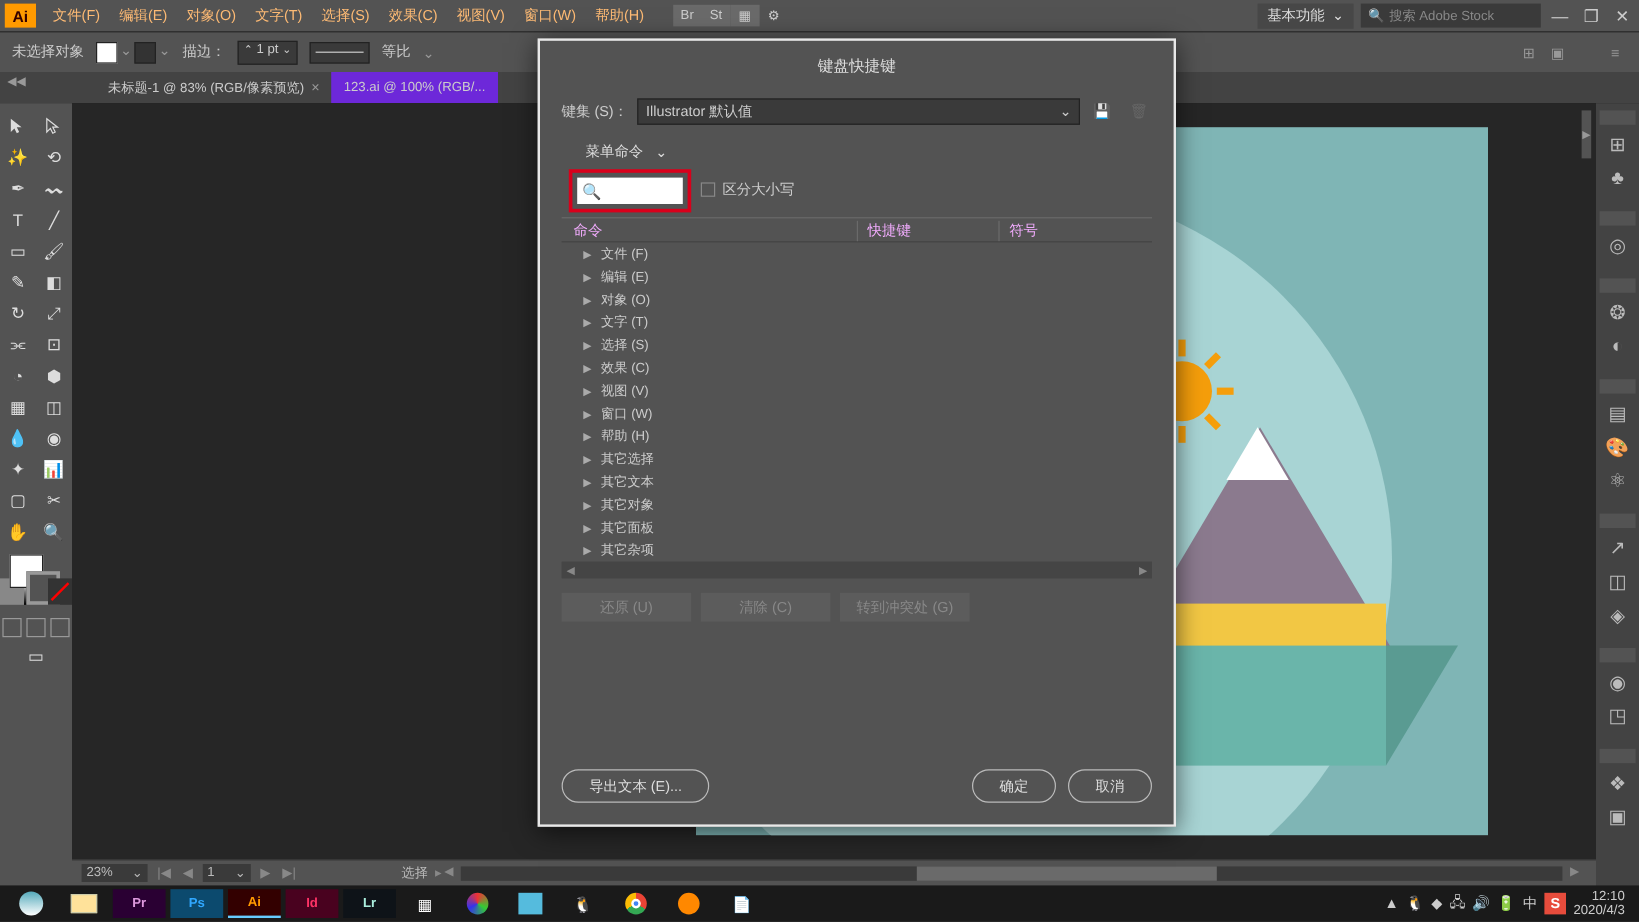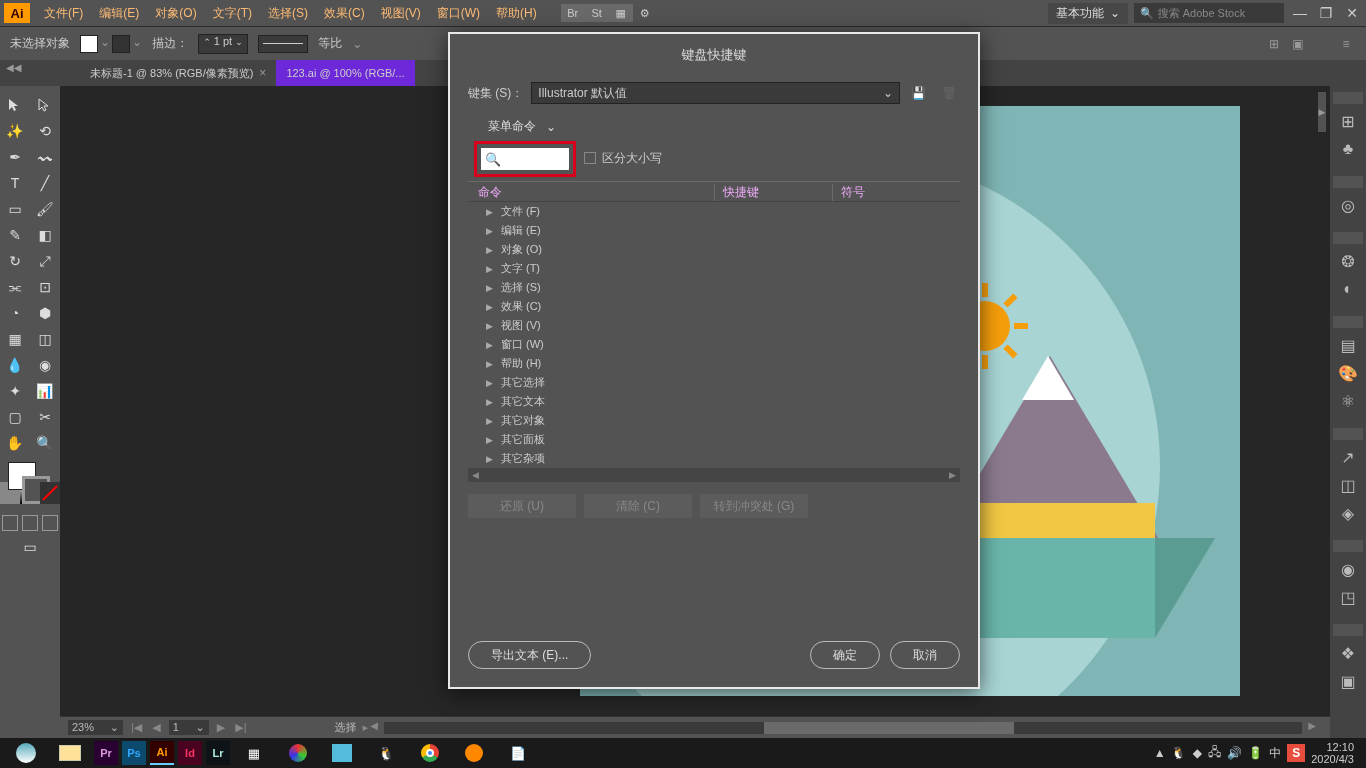--- a/index.html
+++ b/index.html
@@ -105,21 +105,21 @@
 .cmd-scroll{ height:14px; background:#454545; display:flex; align-items:center; justify-content:space-between; padding:0 4px; color:#888; font-size:9px;}
 .dlg-sidebtns { margin-top: 12px; display: flex; flex-direction: row; align-items: flex-end; gap: 8px; padding-right:4px;}
 .ghost-btn { width: 108px; height: 24px; border: none; background: #5c5c5c; color: #888; font-size: 12px; display:flex; align-items:center; justify-content:center; gap:4px;}
 .dlg-footer { position: absolute; left: 0; right: 0; bottom: 18px; display: flex; align-items: center; padding: 0 18px; gap: 10px; }
 .pill-btn { height: 28px; border: 1px solid #bbb; border-radius: 14px; background: transparent; color: #ddd; padding: 0 22px; font-size: 12px; cursor: pointer; }
 .dlg-footer .spacer { flex: 1; }
 
 
 .taskbar { position: absolute; left: 0; right: 0; bottom: 0; height: 30px; background: #1a1a1a; display: flex; align-items: center; padding: 0 6px; gap: 4px; }
 .tb-icon { width: 40px; height: 28px; display: flex; align-items: center; justify-content: center; font-size: 13px; color: #fff; }
-.tb-app{ width:24px; height:24px; display:flex; align-items:center; justify-content:center; font-weight:bold; font-size:11px;}
+.tb-app{ width:44px; height:24px; display:flex; align-items:center; justify-content:center; font-weight:bold; font-size:11px;}
 .tb-right { margin-left: auto; display: flex; align-items: center; gap: 6px; color: #ccc; font-size: 11px; }
 .tb-clock { text-align: right; line-height: 1.1; font-size:11px; padding-right:6px;}
 .tray-ic{ font-size:12px; color:#ccc;}
 </style>
 </head>
 <body>
 
 <div class="menubar">
   <div class="app-icon">Ai</div>
   <div class="menu-item">文件(F)</div>

